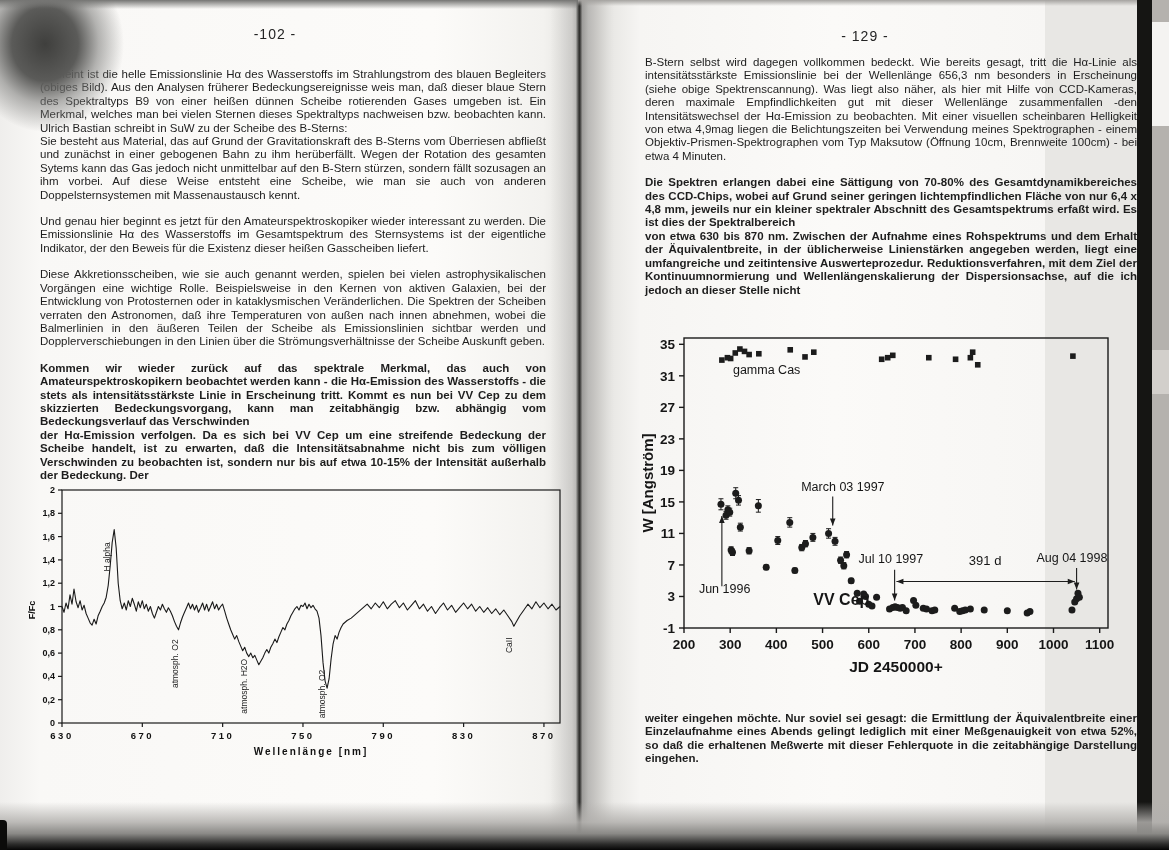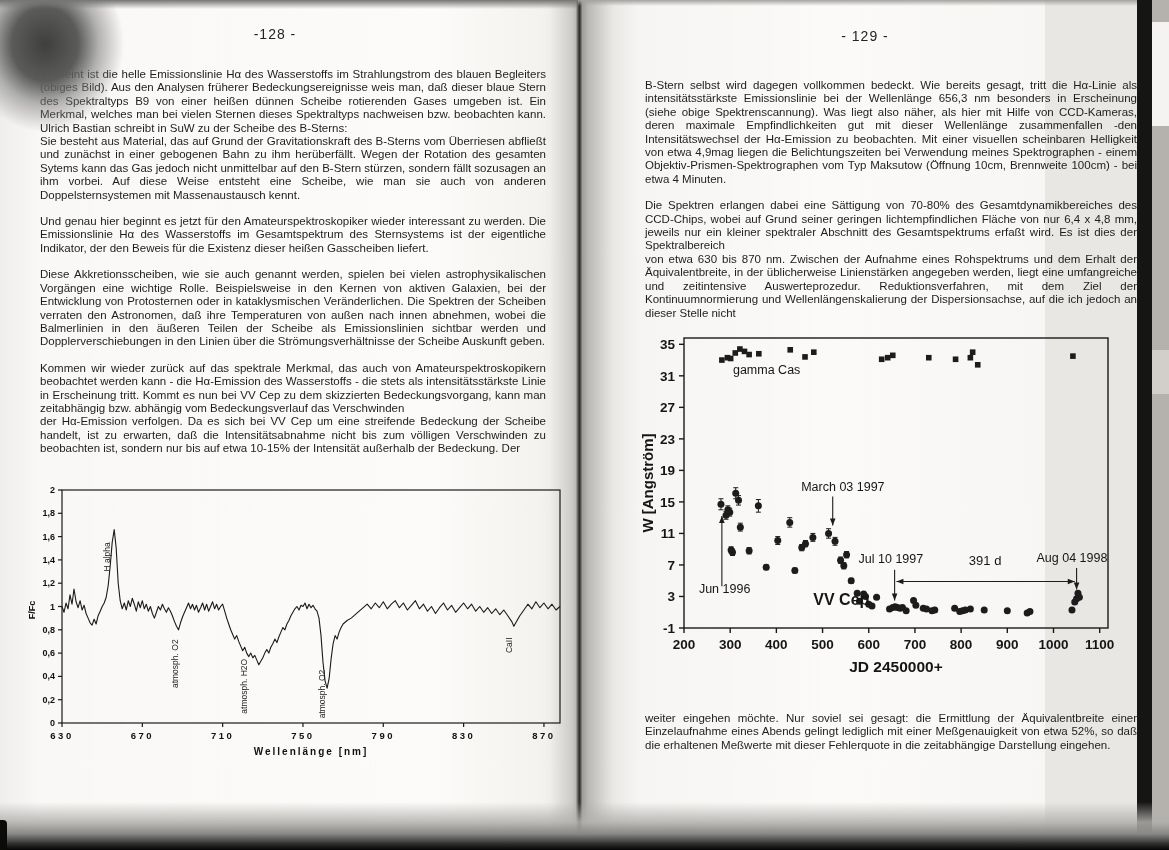--- a/index.html
+++ b/index.html
@@ -8,24 +8,24 @@
   .page{position:absolute;top:0;height:850px;z-index:1;}
   .page-left{left:0;width:578px;
         background:linear-gradient(90deg,#efeeec 0,#f9f8f6 40px,#fcfbf9 75%,#f3f2ef 94%,#e0dfdc 100%);}
   .page-right{left:578px;width:467px;
         background:linear-gradient(90deg,#c9c7c4 0,#e7e6e3 30px,#f6f5f3 62px,#fbfaf8 55%,#f7f6f4 100%);}
   .pagenum{position:absolute;font-size:14px;letter-spacing:1px;color:#242424;}
   .pagenum-left{top:26px;left:40px;width:470px;text-align:center;}
   .pagenum-right{top:28px;left:67px;width:440px;text-align:center;}
   .textblock{position:absolute;font-size:11.5px;line-height:13.4px;text-align:justify;color:#1d1d1d;}
   .tb-left{top:68px;left:40px;width:506px;}
-  .tb-right{top:79px;left:67px;width:492px;}
+  .tb-right{top:56px;left:67px;width:492px;}
   .tb-right-bottom{top:712px;left:67px;width:492px;}
   .para{margin:0 0 13px 0;white-space:pre-line;}
-  .para:last-child{margin-bottom:0;}
+  .para:last-child{margin-bottom:0;font-weight:bold;}
   .chart{position:absolute;z-index:1;}
   svg text{font-family:"Liberation Sans",sans-serif;}
   
   .artifact{position:absolute;pointer-events:none;}
   .corner-blob{left:-34px;top:-44px;width:158px;height:176px;border-radius:50%;z-index:2;
         background:radial-gradient(closest-side,#3f3f3d 0%,#5b5b59 42%,rgba(120,120,118,0.55) 68%,rgba(180,180,178,0) 100%);}
   .top-edge-left{left:0;top:0;width:578px;height:9px;z-index:2;
         background:linear-gradient(180deg,#757573,rgba(150,150,148,0));}
   .top-edge-right{left:578px;top:0;width:559px;height:6px;z-index:2;
         background:linear-gradient(180deg,#a5a3a0,rgba(165,163,160,0));}
@@ -40,21 +40,21 @@
   .right-margin{left:1152px;top:0;width:17px;height:850px;background:#b5b2ae;z-index:2;}
   .notch-white{left:1152px;top:22px;width:17px;height:104px;background:#f4f3f1;z-index:2;}
   .notch-grey{left:1152px;top:350px;width:17px;height:44px;background:#d2cfcb;z-index:2;}
 </style>
 </head>
 <body>
 
 <div class="scan">
 
   <div class="page page-left">
-    <div class="pagenum pagenum-left">-128 -</div>
+    <div class="pagenum pagenum-left">-102 -</div>
     <div class="textblock tb-left">
       <p class="para">Gemeint ist die helle Emissionslinie Hα des Wasserstoffs im Strahlungstrom des blauen Begleiters (obiges Bild). Aus den Analysen früherer Bedeckungsereignisse weis man, daß dieser blaue Stern des Spektraltyps B9 von einer heißen dünnen Scheibe rotierenden Gases umgeben ist. Ein Merkmal, welches man bei vielen Sternen dieses Spektraltyps nachweisen bzw. beobachten kann. Ulrich Bastian schreibt in SuW zu der Scheibe des B-Sterns:
 Sie besteht aus Material, das auf Grund der Gravitationskraft des B-Sterns vom Überriesen abfließt und zunächst in einer gebogenen Bahn zu ihm herüberfällt. Wegen der Rotation des gesamten Sytems kann das Gas jedoch nicht unmittelbar auf den B-Stern stürzen, sondern fällt sozusagen an ihm vorbei. Auf diese Weise entsteht eine Scheibe, wie man sie auch von anderen Doppelsternsystemen mit Massenaustausch kennt.</p>
       <p class="para">Und genau hier beginnt es jetzt für den Amateurspektroskopiker wieder interessant zu werden. Die Emissionslinie Hα des Wasserstoffs im Gesamtspektrum des Sternsystems ist der eigentliche Indikator, der den Beweis für die Existenz dieser heißen Gasscheiben liefert.</p>
       <p class="para">Diese Akkretionsscheiben, wie sie auch genannt werden, spielen bei vielen astrophysikalischen Vorgängen eine wichtige Rolle. Beispielsweise in den Kernen von aktiven Galaxien, bei der Entwicklung von Protosternen oder in kataklysmischen Veränderlichen. Die Spektren der Scheiben verraten den Astronomen, daß ihre Temperaturen von außen nach innen abnehmen, wobei die Balmerlinien in den äußeren Teilen der Scheibe als Emissionslinien sichtbar werden und Dopplerverschiebungen in den Linien über die Strömungsverhältnisse der Scheibe Auskunft geben.</p>
       <p class="para">Kommen wir wieder zurück auf das spektrale Merkmal, das auch von Amateurspektroskopikern beobachtet werden kann - die Hα-Emission des Wasserstoffs - die stets als intensitätsstärkste Linie in Erscheinung tritt. Kommt es nun bei VV Cep zu dem skizzierten Bedeckungsvorgang, kann man zeitabhängig bzw. abhängig vom Bedeckungsverlauf das Verschwinden
 der Hα-Emission verfolgen. Da es sich bei VV Cep um eine streifende Bedeckung der Scheibe handelt, ist zu erwarten, daß die Intensitätsabnahme nicht bis zum völligen Verschwinden zu beobachten ist, sondern nur bis auf etwa 10-15% der Intensität außerhalb der Bedeckung. Der</p>
     </div>
     <svg id="spectrum-chart" class="chart" style="left:24px;top:478px" width="545" height="285">
         <rect x="38" y="12" width="498" height="233" fill="none" stroke="#1a1a1a" stroke-width="1.2"></rect>

